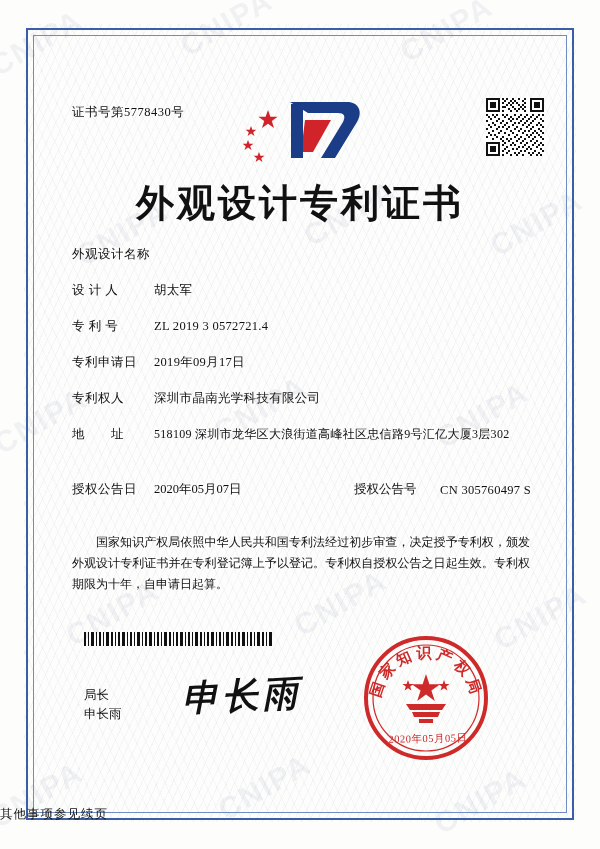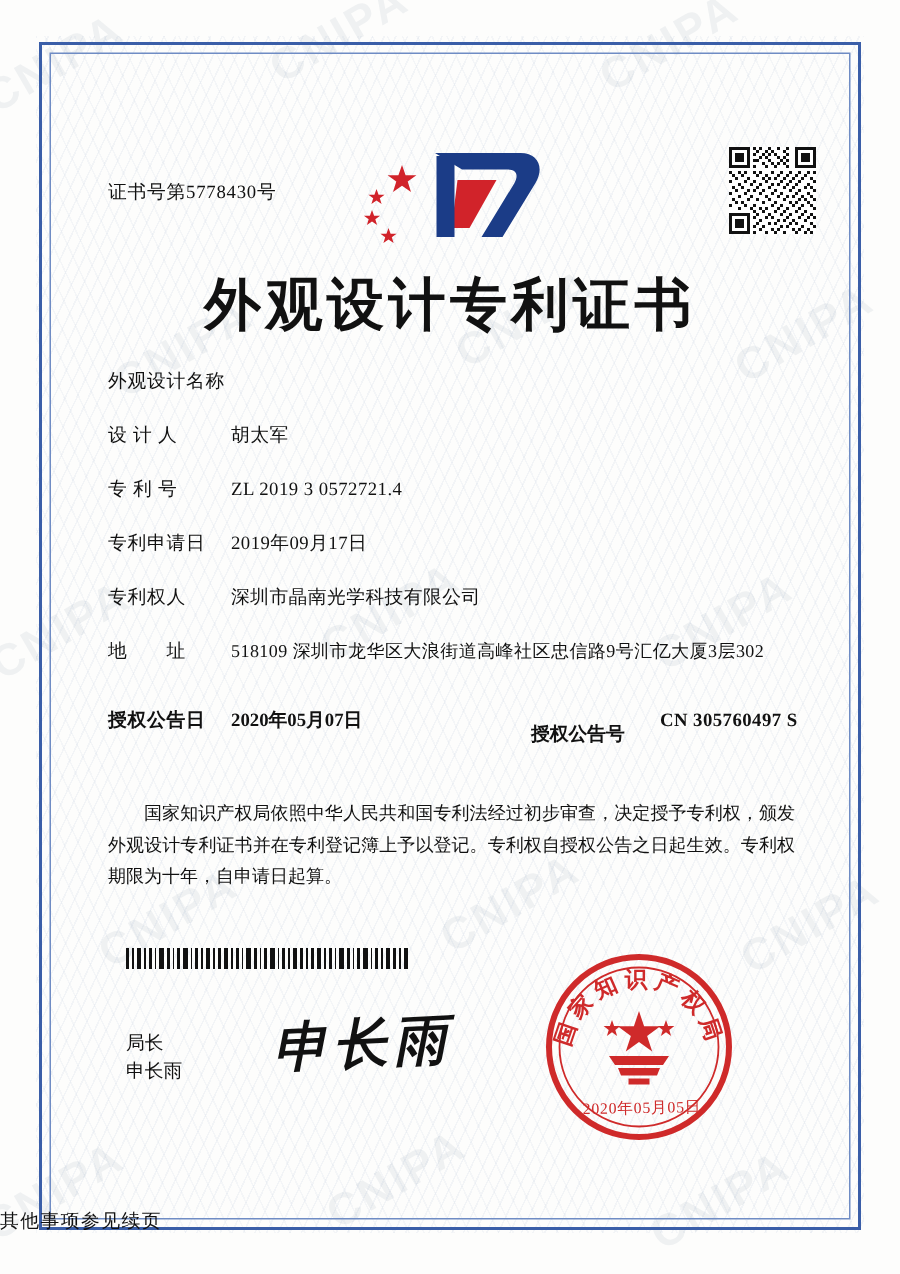--- a/index.html
+++ b/index.html
@@ -95,21 +95,20 @@
     width: 130px;
     height: 68px;
   }
 
   .cert-no {
     position: absolute;
     left: 72px; top: 104px;
     font-size: 12.5px;
     letter-spacing: 0.5px;
     color: #111;
-    margin-top: 16px;
   }
 
   .title {
     position: absolute;
     left: 0; right: 0;
     top: 178px;
     text-align: center;
     font-size: 38px;
     font-weight: bold;
     letter-spacing: 3px;
@@ -137,23 +136,22 @@
   }
   .field-value {
     flex: 1;
     letter-spacing: 0.3px;
   }
   .field-value.small {
     font-size: 12px;
   }
   .inline-pair {
     display: flex;
-    align-items: center;
+    align-items: flex-end;
     width: 100%;
-    font-weight: bold;
   }
   .inline-pair .p1 { width: 200px; flex:none; }
   .inline-pair .p2-label { width: 86px; flex:none;margin-top:19px; }
 
   .paragraphs {
     position: absolute;
     left: 72px;
     top: 488px;
     width: 458px;
     font-size: 12px;

